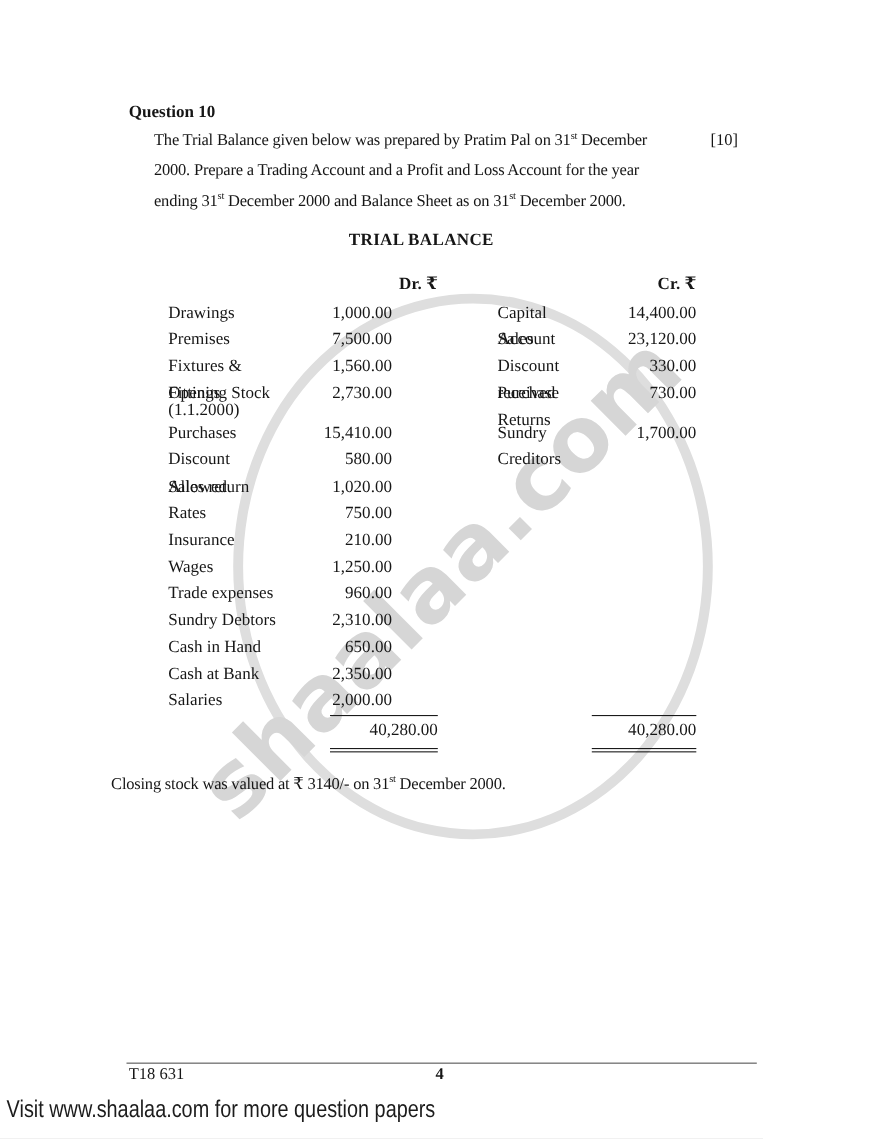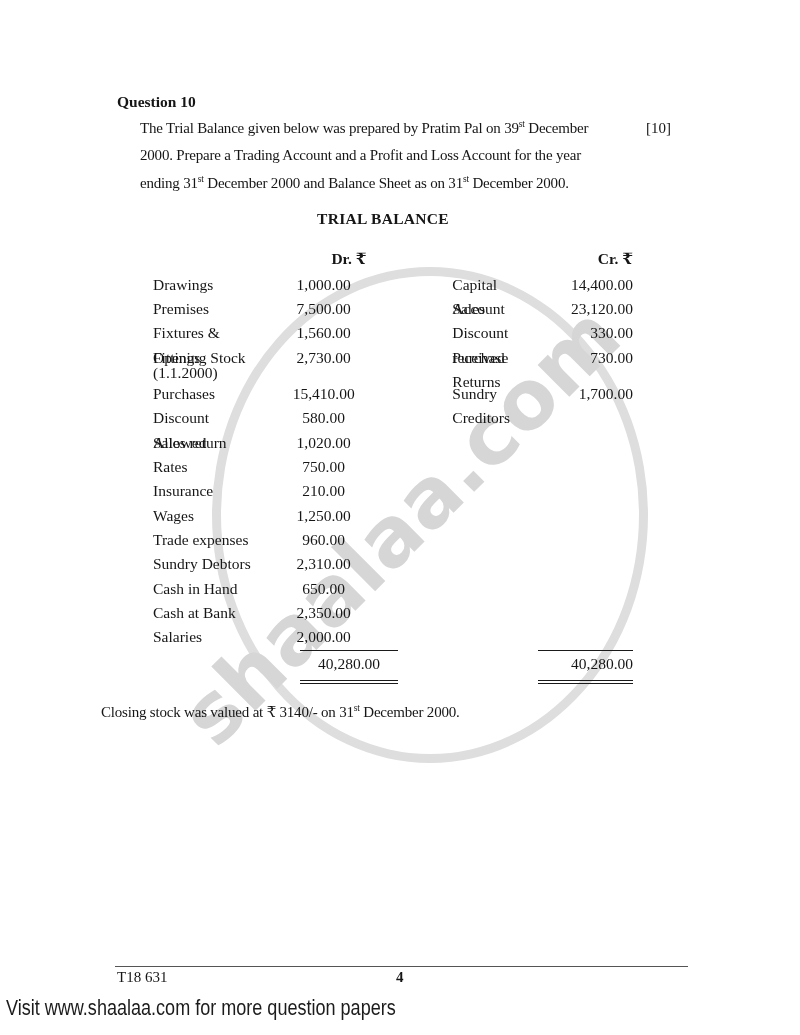--- a/index.html
+++ b/index.html
@@ -25,21 +25,21 @@
   .q-title { position:absolute; left:117px; top:93px; font-size:15.5px; font-weight:bold;text-align:center; }
   .para { position:absolute; left:140px; top:115px; width:492px; font-size:15px; letter-spacing:-0.2px; }
   .para .line { height:27.4px; line-height:27.4px; white-space:nowrap; }
   sup { font-size:9.5px; vertical-align:super; line-height:0; }
   .marks { position:absolute; left:646px; top:115px; height:27.4px; line-height:27.4px; font-size:15px; }
   .tb-title { position:absolute; left:143px; top:210px; width:480px; text-align:center;
               font-size:15.5px; font-weight:bold; letter-spacing:0.3px; }
   .table { position:absolute; left:153px; top:246px; width:480px; font-size:15.5px; }
   .trow { display:flex; }
   .c1 { width:147px; }
-  .c2 { width:98px; text-align:center; }
+  .c2 { width:98px; text-align:right; }
   .c3 { width:24px; }
   .c4 { width:116px; }
   .c5 { width:95px; text-align:right; }
   .header-row { height:26.5px; line-height:26.5px; font-weight:bold; }
   .data-row { height:24.35px; line-height:24.35px;gap:40px; }
   .data-row.tall { height:36.5px; }
   .tall .c1 .sub-note { line-height:13px; margin-top:-4px; }
   .totals-row { height:26px; line-height:26px; }
   .totals-row .c2, .totals-row .c5 { border-top:1px solid #1a1a1a; }
   .dbl-row { margin-top:4px; }
@@ -60,21 +60,21 @@
 <div class="page">
 
   <div class="wm-ring"></div>
   <div class="wm-text">shaalaa.com</div>
 
   <div class="content">
 
     <div class="q-title">Question 10</div>
 
     <div class="para">
-      <div class="line"><span>The Trial Balance given below was prepared by Pratim Pal on 39</span><sup>st</sup><span> December</span></div>
+      <div class="line"><span>The Trial Balance given below was prepared by Pratim Pal on 31</span><sup>st</sup><span> December</span></div>
       <div class="line"><span>2000. Prepare a Trading Account and a Profit and Loss Account for the year</span></div>
       <div class="line"><span>ending 31</span><sup>st</sup><span> December 2000 and Balance Sheet as on 31</span><sup>st</sup><span> December 2000.</span></div>
     </div>
     <div class="marks">[10]</div>
 
     <div class="tb-title">TRIAL BALANCE</div>
 
     <div class="table">
 
       <div class="trow header-row">

